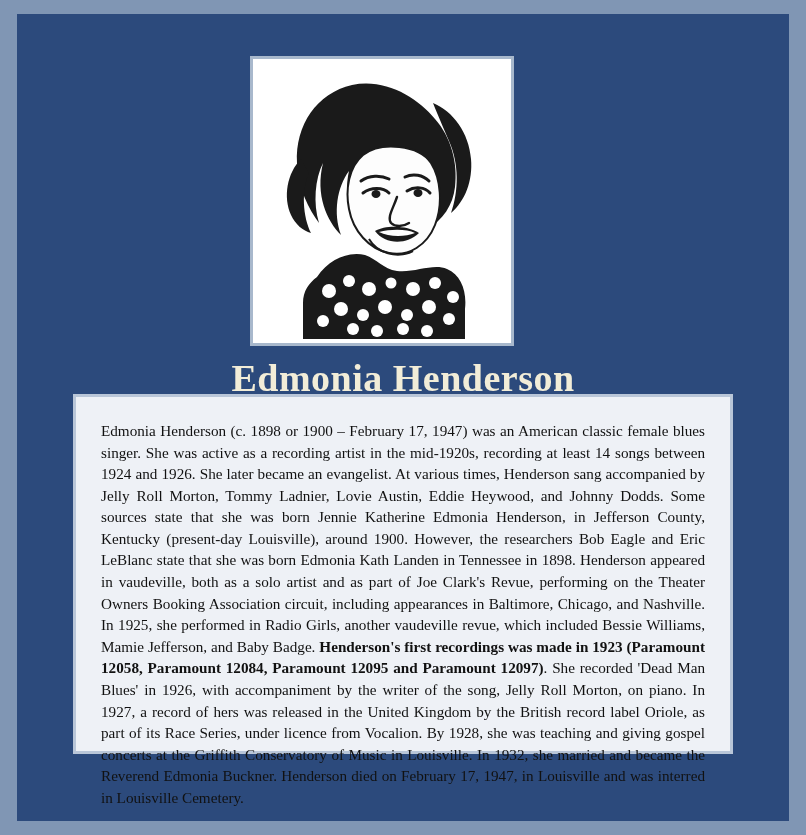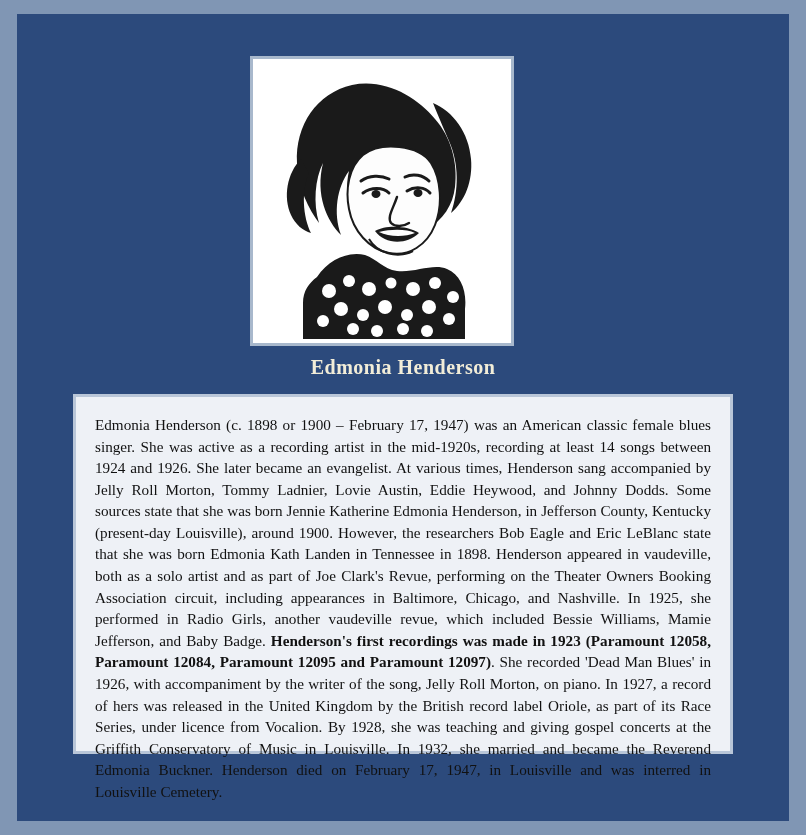--- a/index.html
+++ b/index.html
@@ -41,36 +41,36 @@
   }
   .title {
     position: absolute;
     left: 0;
     top: 342px;
     width: 772px;
     text-align: center;
     color: #f2edd8;
     font-family: "Liberation Serif", serif;
     font-weight: bold;
-    font-size: 20px;
+    font-size: 38px;
     letter-spacing: 0.5px;
   }
   .article-box {
     position: absolute;
     left: 56px;
     top: 380px;
     width: 660px;
     height: 360px;
     background: #eef1f6;
     border: 3px solid #b9c6d8;
     box-sizing: border-box;
     padding: 13px 15px 10px 15px;
   }
   .article-text {
-    margin: 4px;
+    margin: 10px;
     color: #111111;
     font-family: "Liberation Serif", serif;
     font-size: 15.2px;
     line-height: 1.42;
     text-align: justify;
   }
   .article-text b {
     font-weight: bold;
   }
 </style>

